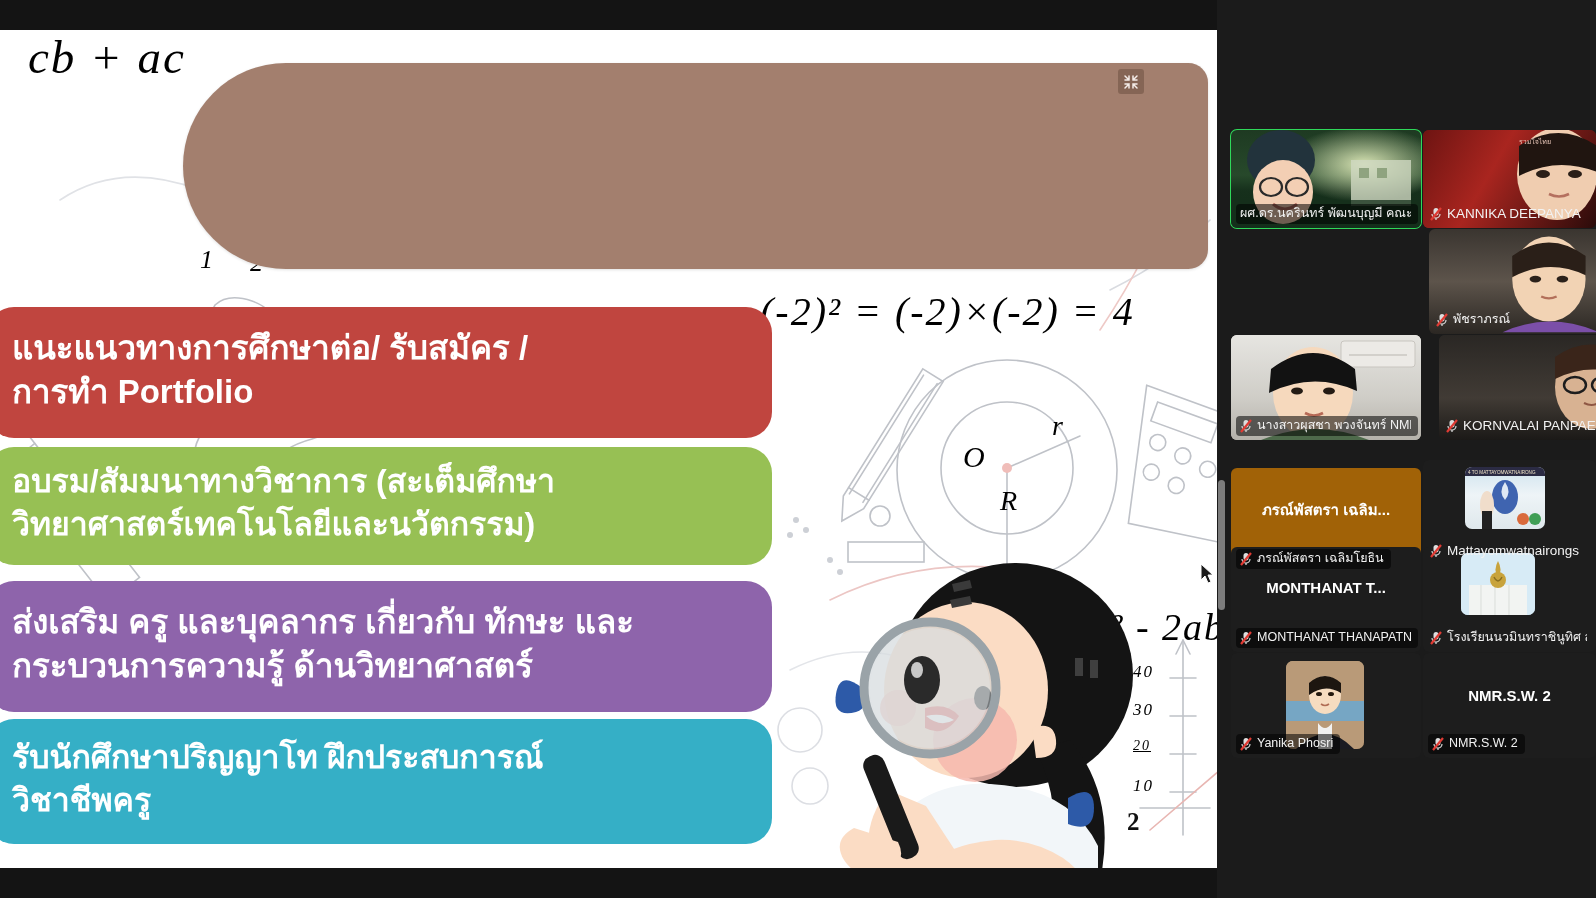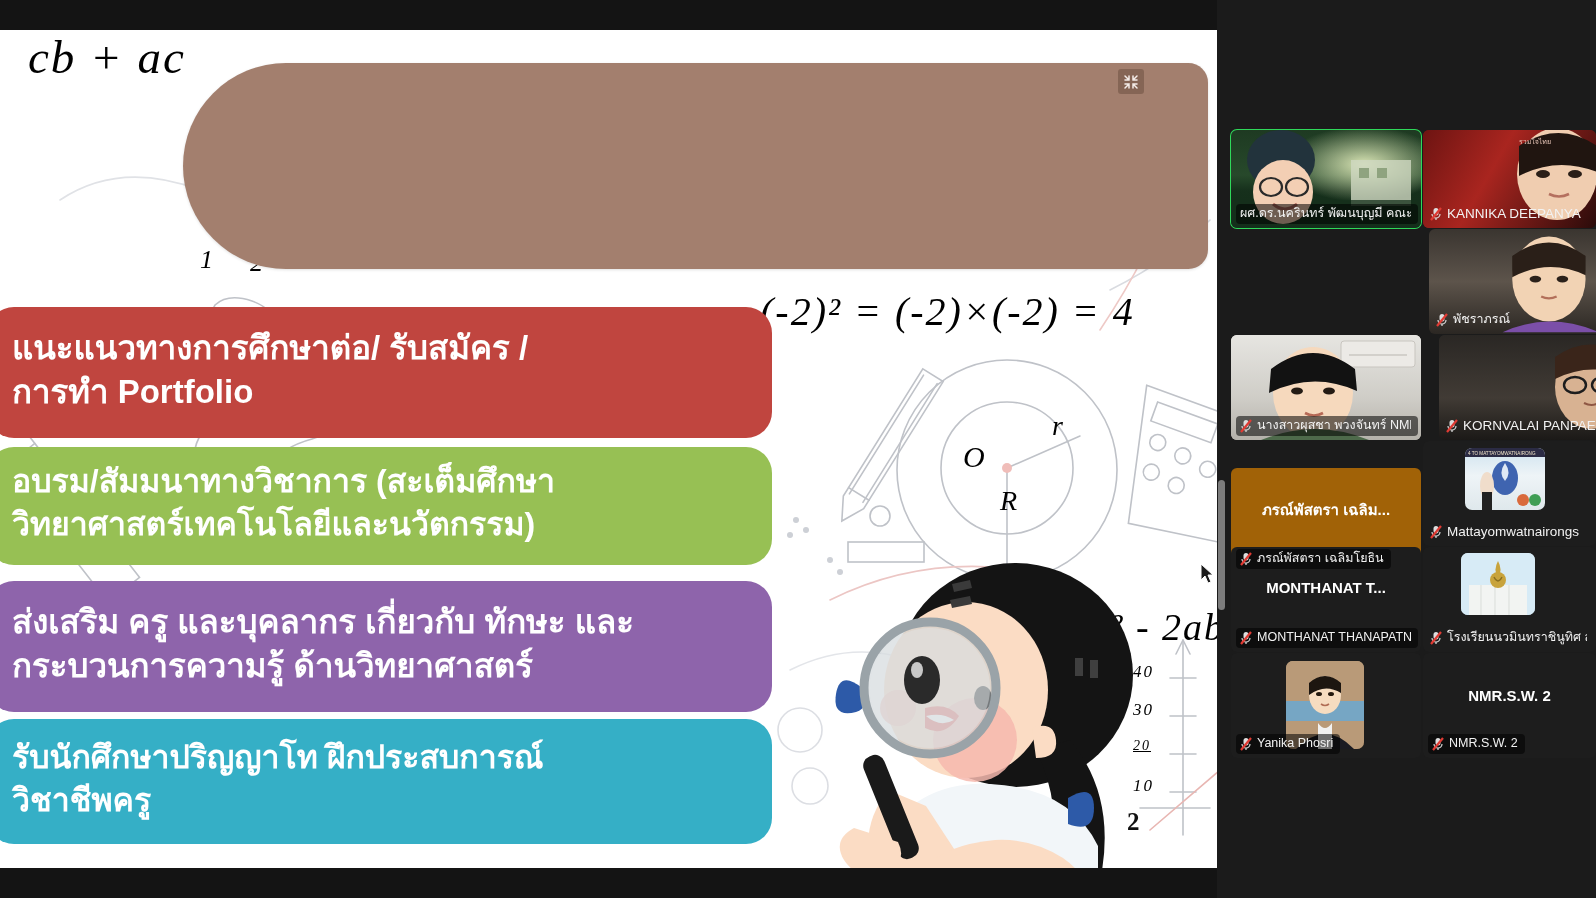--- a/index.html
+++ b/index.html
@@ -416,21 +416,21 @@
           <svg class="mic" viewBox="0 0 12 14">
             <rect x="3.5" y="1" width="5" height="7.5" rx="2.5" fill="#ddd"></rect>
             <path d="M2 7 a4 4 0 0 0 8 0" stroke="#ddd" stroke-width="1.2" fill="none"></path>
             <path d="M6 11 v2" stroke="#ddd" stroke-width="1.2"></path>
             <path d="M1 13 L11 1" stroke="#e03b34" stroke-width="2.2"></path>
           </svg>
           <span class="nm">ภรณ์พัสตรา เฉลิมโยธิน</span>
         </div>
       </div>
 
-      <div class="tile" style="left:192px;top:441px;width:173px;height:105px;background:#1d1d1d;">
+      <div class="tile" style="left:192px;top:460px;width:173px;height:105px;background:#1d1d1d;">
         <div class="avatar-img bg-poster" style="left:42px;top:7px;width:80px;height:62px;">
           <svg viewBox="0 0 80 62" style="position:absolute;inset:0;width:100%;height:100%;">
             <rect x="0" y="0" width="80" height="9" fill="#2b2b44"></rect>
             <text x="3" y="7" font-size="4.6" fill="#f0e3c8" font-family="Liberation Sans">4 TO MATTAYOMWATNAIRONG</text>
             <ellipse cx="40" cy="30" rx="13" ry="17" fill="#3f64b0"></ellipse>
             <path d="M40 15 q7 10 0 18 q-7 -8 0 -18z" fill="#dfe9f5"></path>
             <ellipse cx="22" cy="38" rx="7" ry="14" fill="#f0ddcb"></ellipse>
             <rect x="17" y="44" width="10" height="18" fill="#222"></rect>
             <circle cx="58" cy="52" r="6" fill="#d96a3c"></circle>
             <circle cx="70" cy="52" r="6" fill="#3f9e55"></circle>

